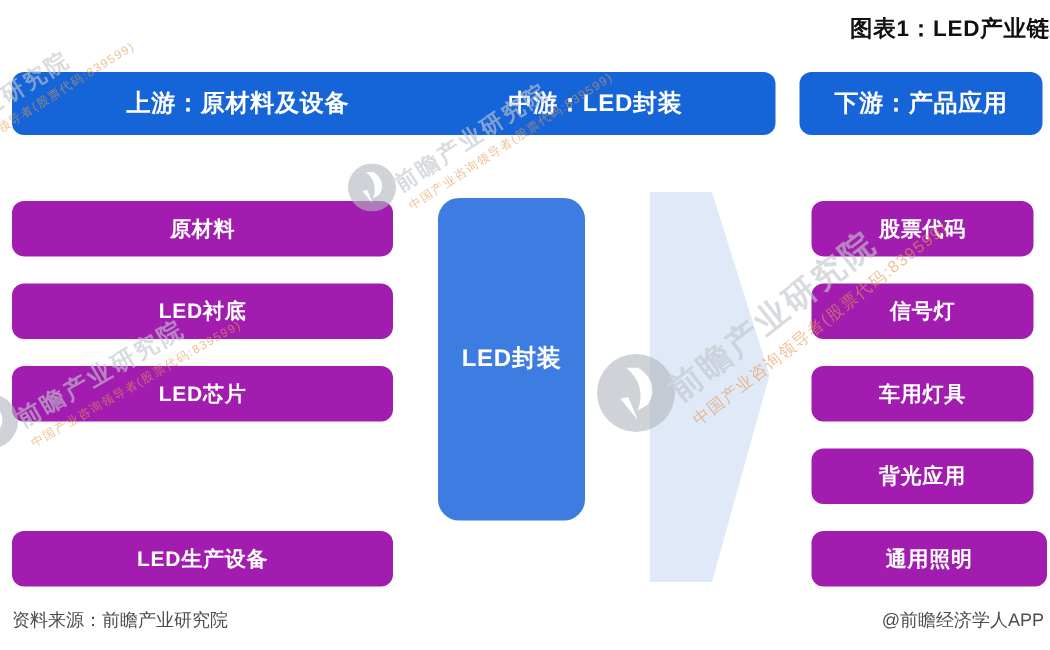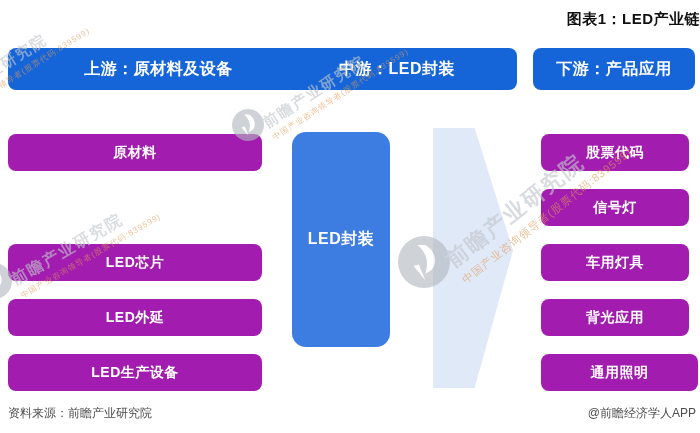--- a/index.html
+++ b/index.html
@@ -46,22 +46,22 @@
 
 <div class="stage">
 
   <div class="page-title">图表1：LED产业链</div>
 
   <div class="col-header" style="left:8px;width:301px;">上游：原材料及设备</div>
   <div class="col-header" style="left:277px;width:240px;">中游：LED封装</div>
   <div class="col-header" style="left:533px;width:162px;">下游：产品应用</div>
 
   <div class="node-light" style="left:8px;width:254px;top:134px;">原材料</div>
+  <div class="node-light" style="left:8px;width:254px;top:189px;">LED衬底</div>
   <div class="node-light" style="left:8px;width:254px;top:244px;">LED芯片</div>
-  <div class="node-light" style="left:8px;width:254px;top:299px;">LED外延</div>
   <div class="node-light" style="left:8px;width:254px;top:354px;">LED生产设备</div>
 
   <div class="node-big">LED封装</div>
 
   <div class="flow-arrow"></div>
 
   <div class="node-light" style="left:541px;width:148px;top:134px;">股票代码</div>
   <div class="node-light" style="left:541px;width:148px;top:189px;">信号灯</div>
   <div class="node-light" style="left:541px;width:148px;top:244px;">车用灯具</div>
   <div class="node-light" style="left:541px;width:148px;top:299px;">背光应用</div>

